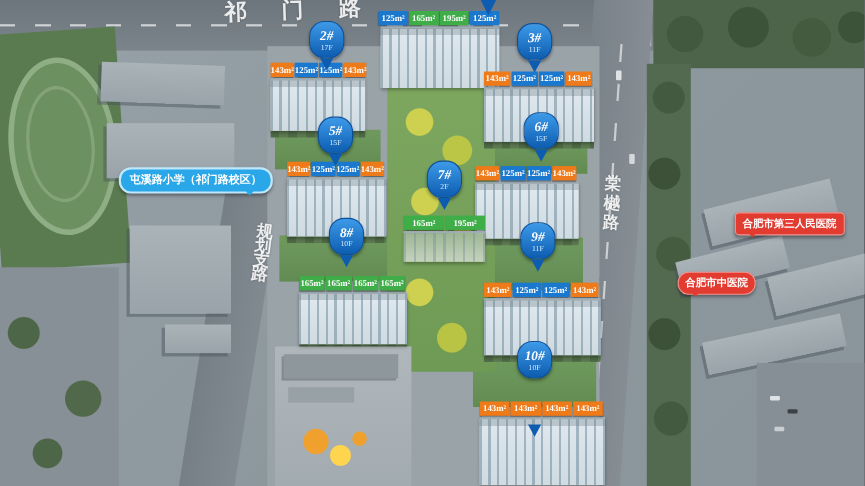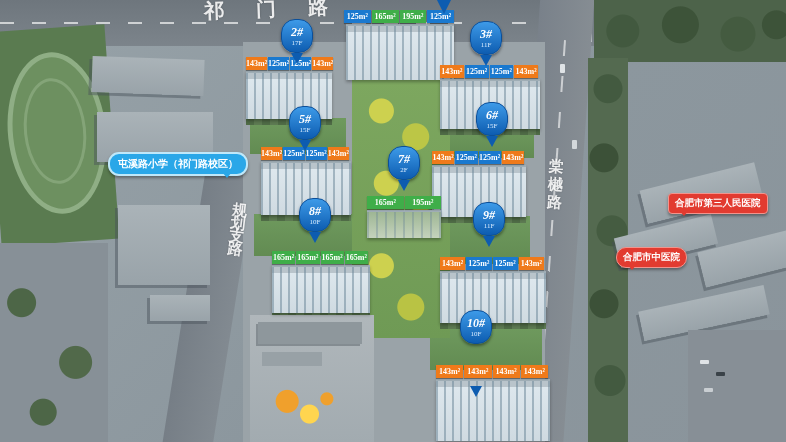--- a/index.html
+++ b/index.html
@@ -119,21 +119,21 @@
   .u10{left:436px;top:365px;width:112px;}
 
   
   .pin{position:absolute;z-index:40;display:flex;flex-direction:column;align-items:center;width:30px;cursor:pointer;}
   .pin-body{width:30px;height:32px;border-radius:14px;display:flex;flex-direction:column;align-items:center;justify-content:center;
      background:linear-gradient(180deg,#3d9ae8,#0d5cb0);border:1px solid #0b4f9a;box-shadow:0 2px 3px rgba(0,0,0,.4);}
   .pin-id{color:#fff;font-size:12px;font-weight:bold;line-height:13px;font-style:italic;}
   .pin-floors{color:#d8ecff;font-size:7px;line-height:8px;}
   .pin-tail{width:0;height:0;border-left:6px solid transparent;border-right:6px solid transparent;border-top:11px solid #0d5cb0;}
   .p2{left:282px;top:19px;} .p3{left:471px;top:21px;} .p5{left:290px;top:106px;} .p6{left:477px;top:102px;}
-  .p7{left:389px;top:146px;} .p8{left:300px;top:198px;} .p9{left:474px;top:202px;} .p10{left:461px;top:310px;gap:42px;}
+  .p7{left:389px;top:146px;} .p8{left:300px;top:198px;} .p9{left:474px;top:202px;} .p10{left:471px;top:310px;gap:42px;}
   .p1tail{left:437px;top:0;width:0;height:0;z-index:40;
      border-left:7px solid transparent;border-right:7px solid transparent;border-top:14px solid #0d5cb0;}
 
   
   .bubble{position:absolute;z-index:50;color:#fff;font-weight:bold;white-space:nowrap;cursor:pointer;}
   .bub-school{left:108px;top:152px;height:20px;line-height:20px;padding:0 8px;font-size:10px;
      background:#2aa7e8;border:2px solid #bfe8fa;border-radius:11px;box-shadow:0 2px 3px rgba(0,0,0,.35);}
   .bub-school::after{content:"";position:absolute;right:14px;bottom:-9px;width:0;height:0;
      border:5px solid transparent;border-top:6px solid #2aa7e8;}
   .bub-red{background:#e23b30;border:1px solid #f2948d;border-radius:4px;font-size:9.5px;padding:3px 6px;

